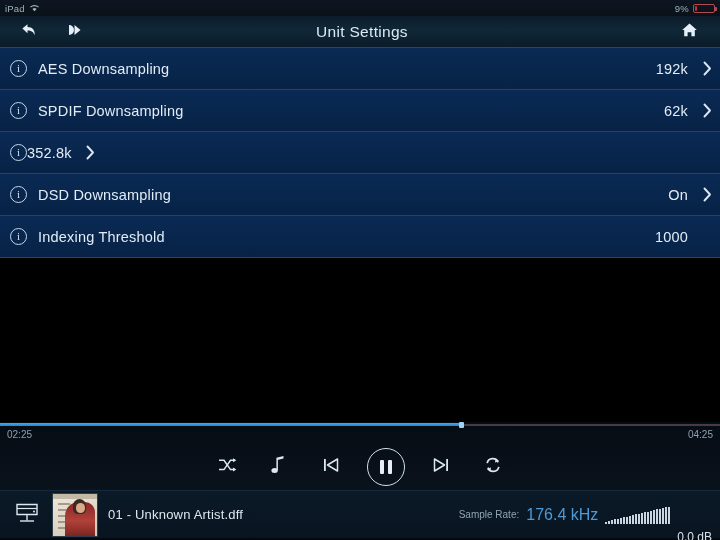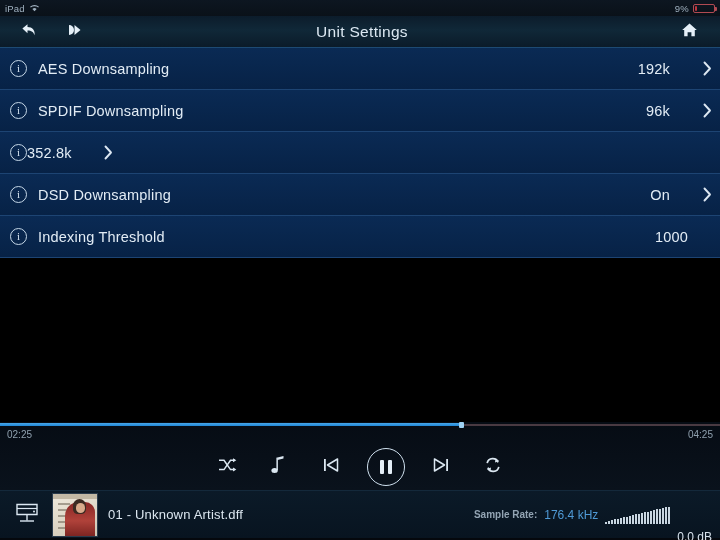--- a/index.html
+++ b/index.html
@@ -66,21 +66,21 @@
   .row .info{
     width:17px; height:17px; margin-left:10px; flex:0 0 auto;
     border:1.2px solid #c6d8e8; border-radius:50%;
     color:#d6e4f0; font-size:11px; line-height:15px; text-align:center;
     font-family:"Liberation Serif", serif;
   }
   .row .label{
     margin-left:11px; font-size:14.5px; color:#e2ecf5; letter-spacing:.2px; flex:1 1 auto;
   }
   .row .value{
-    font-size:14.5px; color:#e2ecf5; letter-spacing:.2px; margin-right:24px; text-align:right;
+    font-size:14.5px; color:#e2ecf5; letter-spacing:.2px; margin-right:6px; text-align:right;
   }
   .row .chev{ width:26px; flex:0 0 auto; display:flex; align-items:center; justify-content:center; }
   .row .chev.empty{ visibility:hidden; }
   .row.no-chev .value{ margin-right:6px; }
 
   
   .stage{ width:100%; height:164px; background:#000; }
 
   
   .player{ width:100%; background:linear-gradient(180deg,#060c14 0%,#0a121c 100%); }
@@ -134,22 +134,22 @@
     background:#d9ab8c; border-radius:5px;
   }
   .art .glyphs{
     position:absolute; left:5px; top:9px; width:12px; height:26px;
     background:repeating-linear-gradient(180deg, rgba(110,100,85,.55) 0 2px, transparent 2px 6px);
   }
   .track-title{
     margin-left:10px; font-size:13px; color:#dbe6ef; letter-spacing:.2px; flex:1 1 auto;
   }
   .bb-right{ position:absolute; right:8px; display:flex; align-items:center; gap:7px; }
-  .sr-label{ font-size:10px; color:#93a4b3;font-weight:bold; }
-  .sr-value{ font-size:12px; color:#4f9ad6; }
+  .sr-label{ font-size:10px; color:#93a4b3; }
+  .sr-value{ font-size:16px; color:#4f9ad6; }
   .vol{ display:flex; align-items:flex-end; gap:1px; height:18px; cursor:pointer; }
   .vol i{ display:block; width:2px; background:#c9d6e1; }
   .db{ font-size:12px; color:#d7e2ec;margin-top:44px; }
 </style>
 </head>
 <body>
 
 <div id="app">
 
   <div class="statusbar">
@@ -205,21 +205,21 @@
       <div class="chev">
         <svg width="9" height="15" viewBox="0 0 9 15">
             <path d="M1.5 1.5 L7 7.5 L1.5 13.5" stroke="#dce7f2" stroke-width="1.9" fill="none" stroke-linecap="round" stroke-linejoin="round"></path>
           </svg>
       </div>
     </div>
 
     <div class="row">
       <div class="info">i</div>
       <div class="label">SPDIF Downsampling</div>
-      <div class="value">96k</div>
+      <div class="value">62k</div>
       <div class="chev">
         <svg width="9" height="15" viewBox="0 0 9 15">
             <path d="M1.5 1.5 L7 7.5 L1.5 13.5" stroke="#dce7f2" stroke-width="1.9" fill="none" stroke-linecap="round" stroke-linejoin="round"></path>
           </svg>
       </div>
     </div>
 
     <div class="row">
       <div class="info">i</div>
       <div class="value">352.8k</div>

